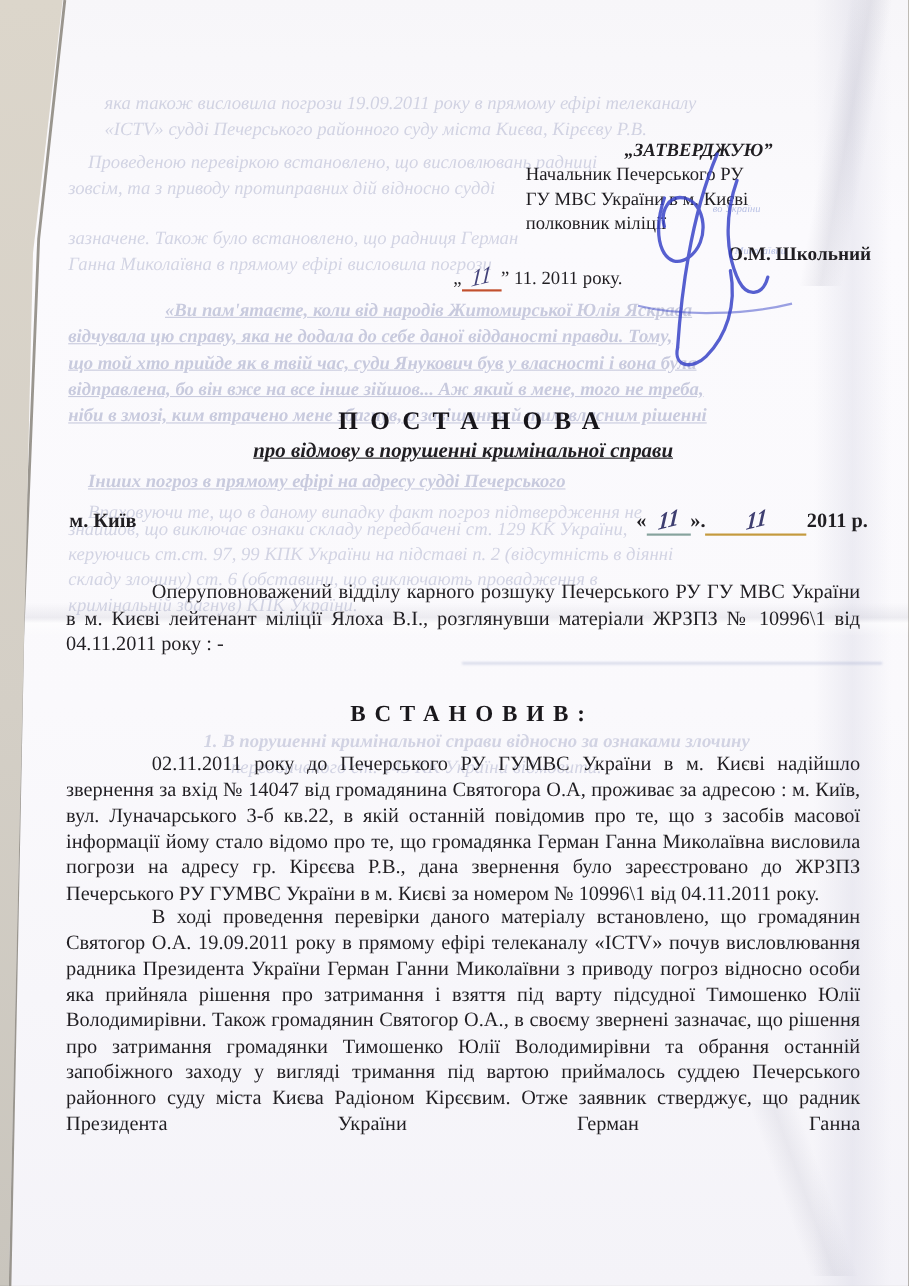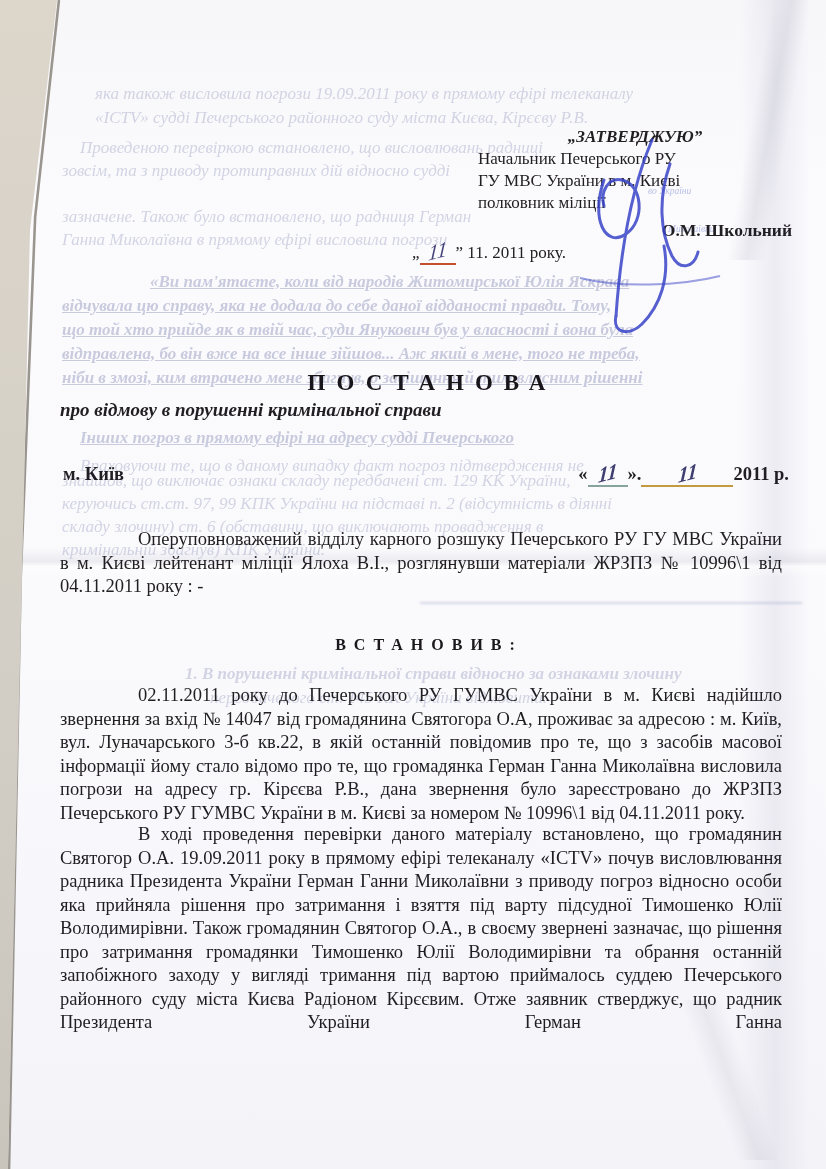--- a/index.html
+++ b/index.html
@@ -32,34 +32,34 @@
   .appr-date{position:absolute;left:412px;top:243px;font-size:17px;}
   .blank{display:inline-block;vertical-align:baseline;text-align:center;}
   .day-blank{width:36px;border-bottom:2px solid #c2502e;}
   .hand{display:inline-block;font-style:italic;color:#3e3e70;
         transform:rotate(-14deg) skewX(-18deg);font-size:21px;line-height:14px;}
   .hand-day{color:#43437a;}
 
   
   .ttl{position:absolute;left:60px;top:370px;width:722px;text-align:center;
        font-weight:bold;font-size:23px;letter-spacing:11px;padding-left:11px;color:#17151a;}
-  .sub{position:absolute;left:60px;top:399px;width:722px;
-       font-weight:bold;font-style:italic;font-size:19px;}
+  .sub{position:absolute;left:60px;top:399px;width:722px;text-align:center;
+       font-weight:bold;font-style:italic;font-size:19px;text-decoration:underline;}
 
   
   .pd{position:absolute;left:63px;top:464px;width:726px;display:flex;
       justify-content:space-between;font-weight:bold;font-size:18.5px;}
   .b1{width:40px;border-bottom:2px solid #86a39d;}
   .b2{width:92px;border-bottom:2px solid #c49a3e;}
 
   
   .bodytxt{font-size:18.5px;line-height:23.5px;text-align:justify;}
   .intro{position:absolute;left:60px;top:528px;width:722px;text-indent:78px;margin:0;}
   .estab{position:absolute;left:60px;top:636px;width:722px;text-align:center;
-         font-weight:bold;font-size:16px;letter-spacing:8px;padding-left:8px;color:#1a181c;}
+         font-weight:bold;font-size:21px;letter-spacing:8px;padding-left:8px;color:#1a181c;}
   .main{position:absolute;left:60px;top:684px;width:722px;}
   .main p{margin:0;text-indent:78px;}
   .main p + p{margin-top:-2px;}
   .main p.cont{text-align-last:justify;}
 
   .sig{position:absolute;left:520px;top:128px;width:260px;height:215px;pointer-events:none;}
   .edges{position:absolute;inset:0;pointer-events:none;}
   .stampghost{position:absolute;font-size:9.5px;color:#7f8fd0;opacity:.55;font-style:italic;white-space:nowrap;}
 </style>
 </head>

